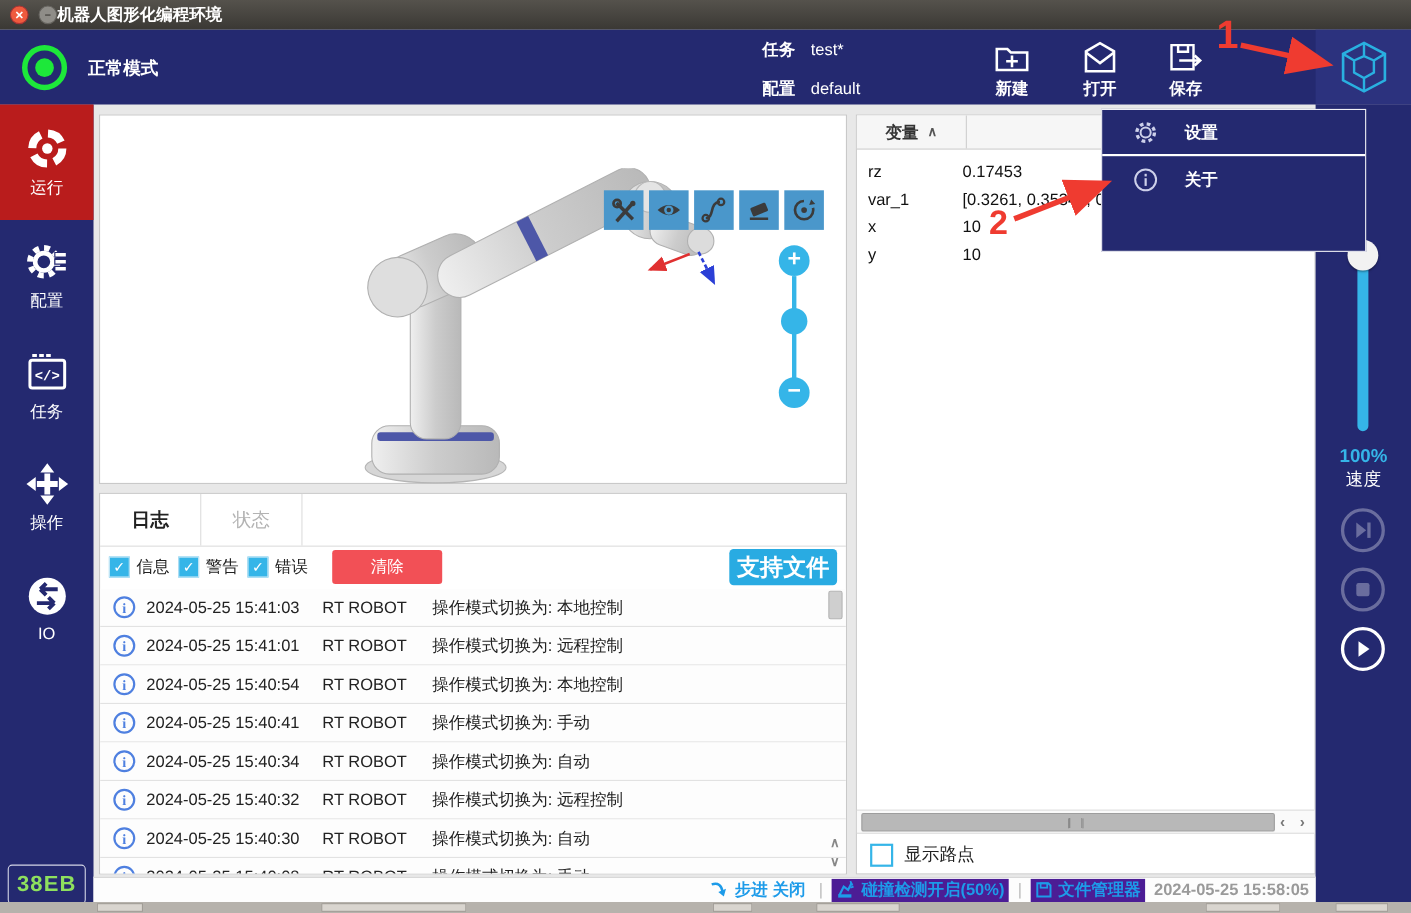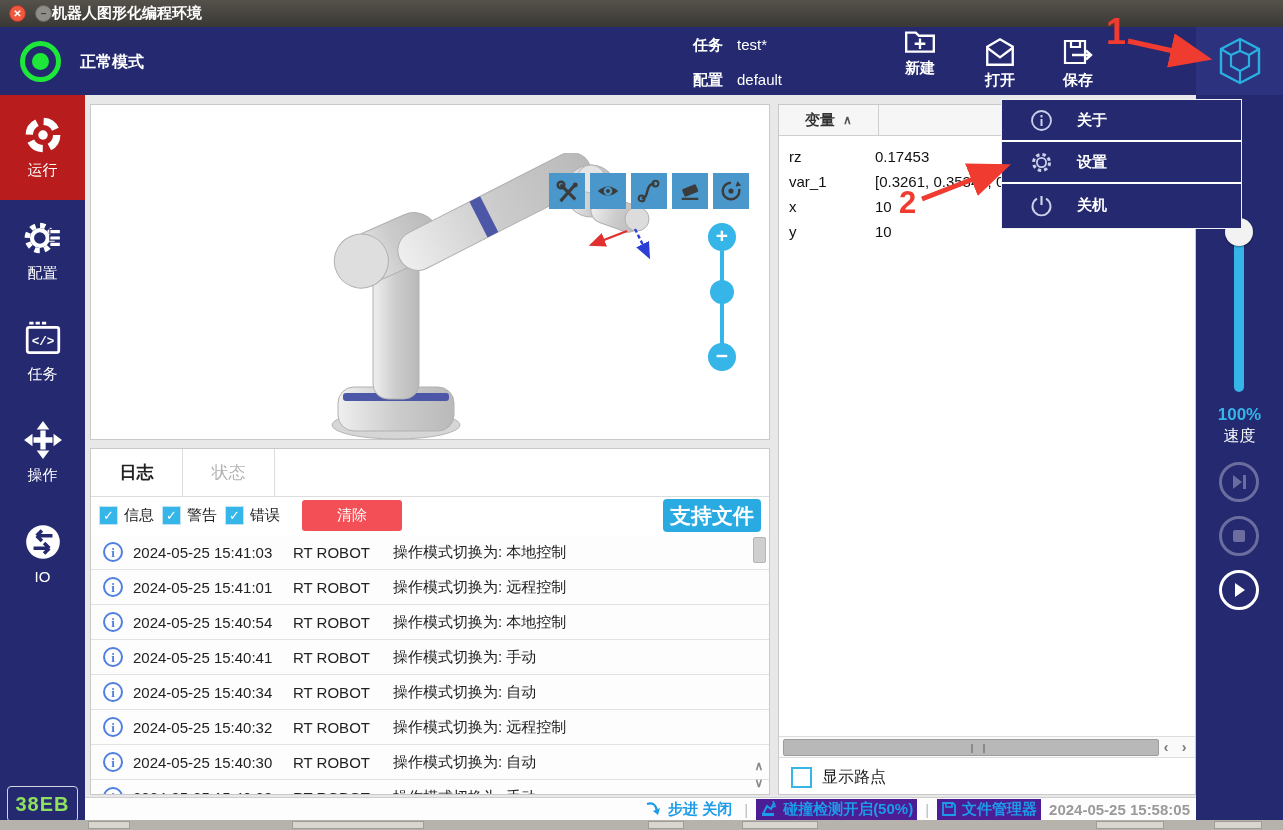--- a/index.html
+++ b/index.html
@@ -162,21 +162,21 @@
     </div>
   <span class="abs mode-label">正常模式</span>
 
   <div class="abs kv" style="left:693px; top:36px;">
     <b>任务</b><span>test*</span>
   </div>
   <div class="abs kv" style="left:693px; top:71px;">
     <b>配置</b><span>default</span>
   </div>
 
-  <div class="abs hbtn" style="left:885px; top:24px;text-align:center;">
+  <div class="abs hbtn" style="left:885px; top:36px;text-align:center;">
     <svg width="34" height="32" viewBox="0 0 32 30">
       <path d="M3 8 L3 26 L29 26 L29 11 L15 11 L12 8 Z M3 8 L12 8" fill="none" stroke="#fff" stroke-width="2.2"></path>
       <path d="M16 13.5 V 23.5 M11 18.5 H 21" stroke="#fff" stroke-width="2.2"></path>
     </svg>
     <div class="lbl">新建</div>
   </div>
   <div class="abs hbtn" style="left:965px; top:36px;">
     <svg width="34" height="32" viewBox="0 0 32 30">
       <path d="M4 10 L16 3 L28 10 L28 27 L4 27 Z" fill="none" stroke="#fff" stroke-width="2.2"></path>
       <path d="M4 11 L16 20 L28 11" fill="none" stroke="#fff" stroke-width="2.2"></path>
@@ -509,39 +509,32 @@
     <span class="bcell" style="left:292px; width:132px;"></span>
     <span class="bcell" style="left:648px; width:36px;"></span>
     <span class="bcell" style="left:742px; width:76px;"></span>
     <span class="bcell" style="left:1096px;width:68px;"></span>
     <span class="bcell" style="left:1214px;width:48px;"></span>
   </div>
 
   <div class="abs menu">
     <div class="menu-item">
       <svg width="23" height="23" viewBox="0 0 23 23">
+        <circle cx="11.5" cy="11.5" r="8" fill="none" stroke="#cdd0ea" stroke-width="3" stroke-dasharray="3.4 3"></circle>
+        <circle cx="11.5" cy="11.5" r="4.6" fill="none" stroke="#cdd0ea" stroke-width="1.8"></circle>
+      </svg>
+      <span class="lbl">设置</span>
+    </div>
+    <div class="menu-item">
+      <svg width="23" height="23" viewBox="0 0 23 23">
         <circle cx="11.5" cy="11.5" r="9.5" fill="none" stroke="#cdd0ea" stroke-width="1.8"></circle>
         <rect x="10.5" y="10" width="2" height="7" fill="#cdd0ea"></rect>
         <rect x="10.5" y="6" width="2" height="2.4" fill="#cdd0ea"></rect>
       </svg>
       <span class="lbl">关于</span>
-    </div>
-    <div class="menu-item">
-      <svg width="23" height="23" viewBox="0 0 23 23">
-        <circle cx="11.5" cy="11.5" r="8" fill="none" stroke="#cdd0ea" stroke-width="3" stroke-dasharray="3.4 3"></circle>
-        <circle cx="11.5" cy="11.5" r="4.6" fill="none" stroke="#cdd0ea" stroke-width="1.8"></circle>
-      </svg>
-      <span class="lbl">设置</span>
-    </div>
-    <div class="menu-item">
-      <svg width="23" height="23" viewBox="0 0 23 23">
-        <path d="M7 4.6 A9 9 0 1 0 16 4.6" fill="none" stroke="#cdd0ea" stroke-width="1.9"></path>
-        <path d="M11.5 2 V 11" stroke="#cdd0ea" stroke-width="2.2"></path>
-      </svg>
-      <span class="lbl">关机</span>
     </div>
   </div>
 
   <svg class="abs annot" viewBox="0 0 1283 830">
     <defs>
       <marker id="redhead" markerWidth="9" markerHeight="8" refX="7" refY="3.5" orient="auto">
         <path d="M0 0 L8.5 3.5 L0 7 Z" fill="#ef3b30"></path>
       </marker>
     </defs>
     <text x="1106" y="44" font-size="36" font-weight="bold" fill="#ef3b30">1</text>

